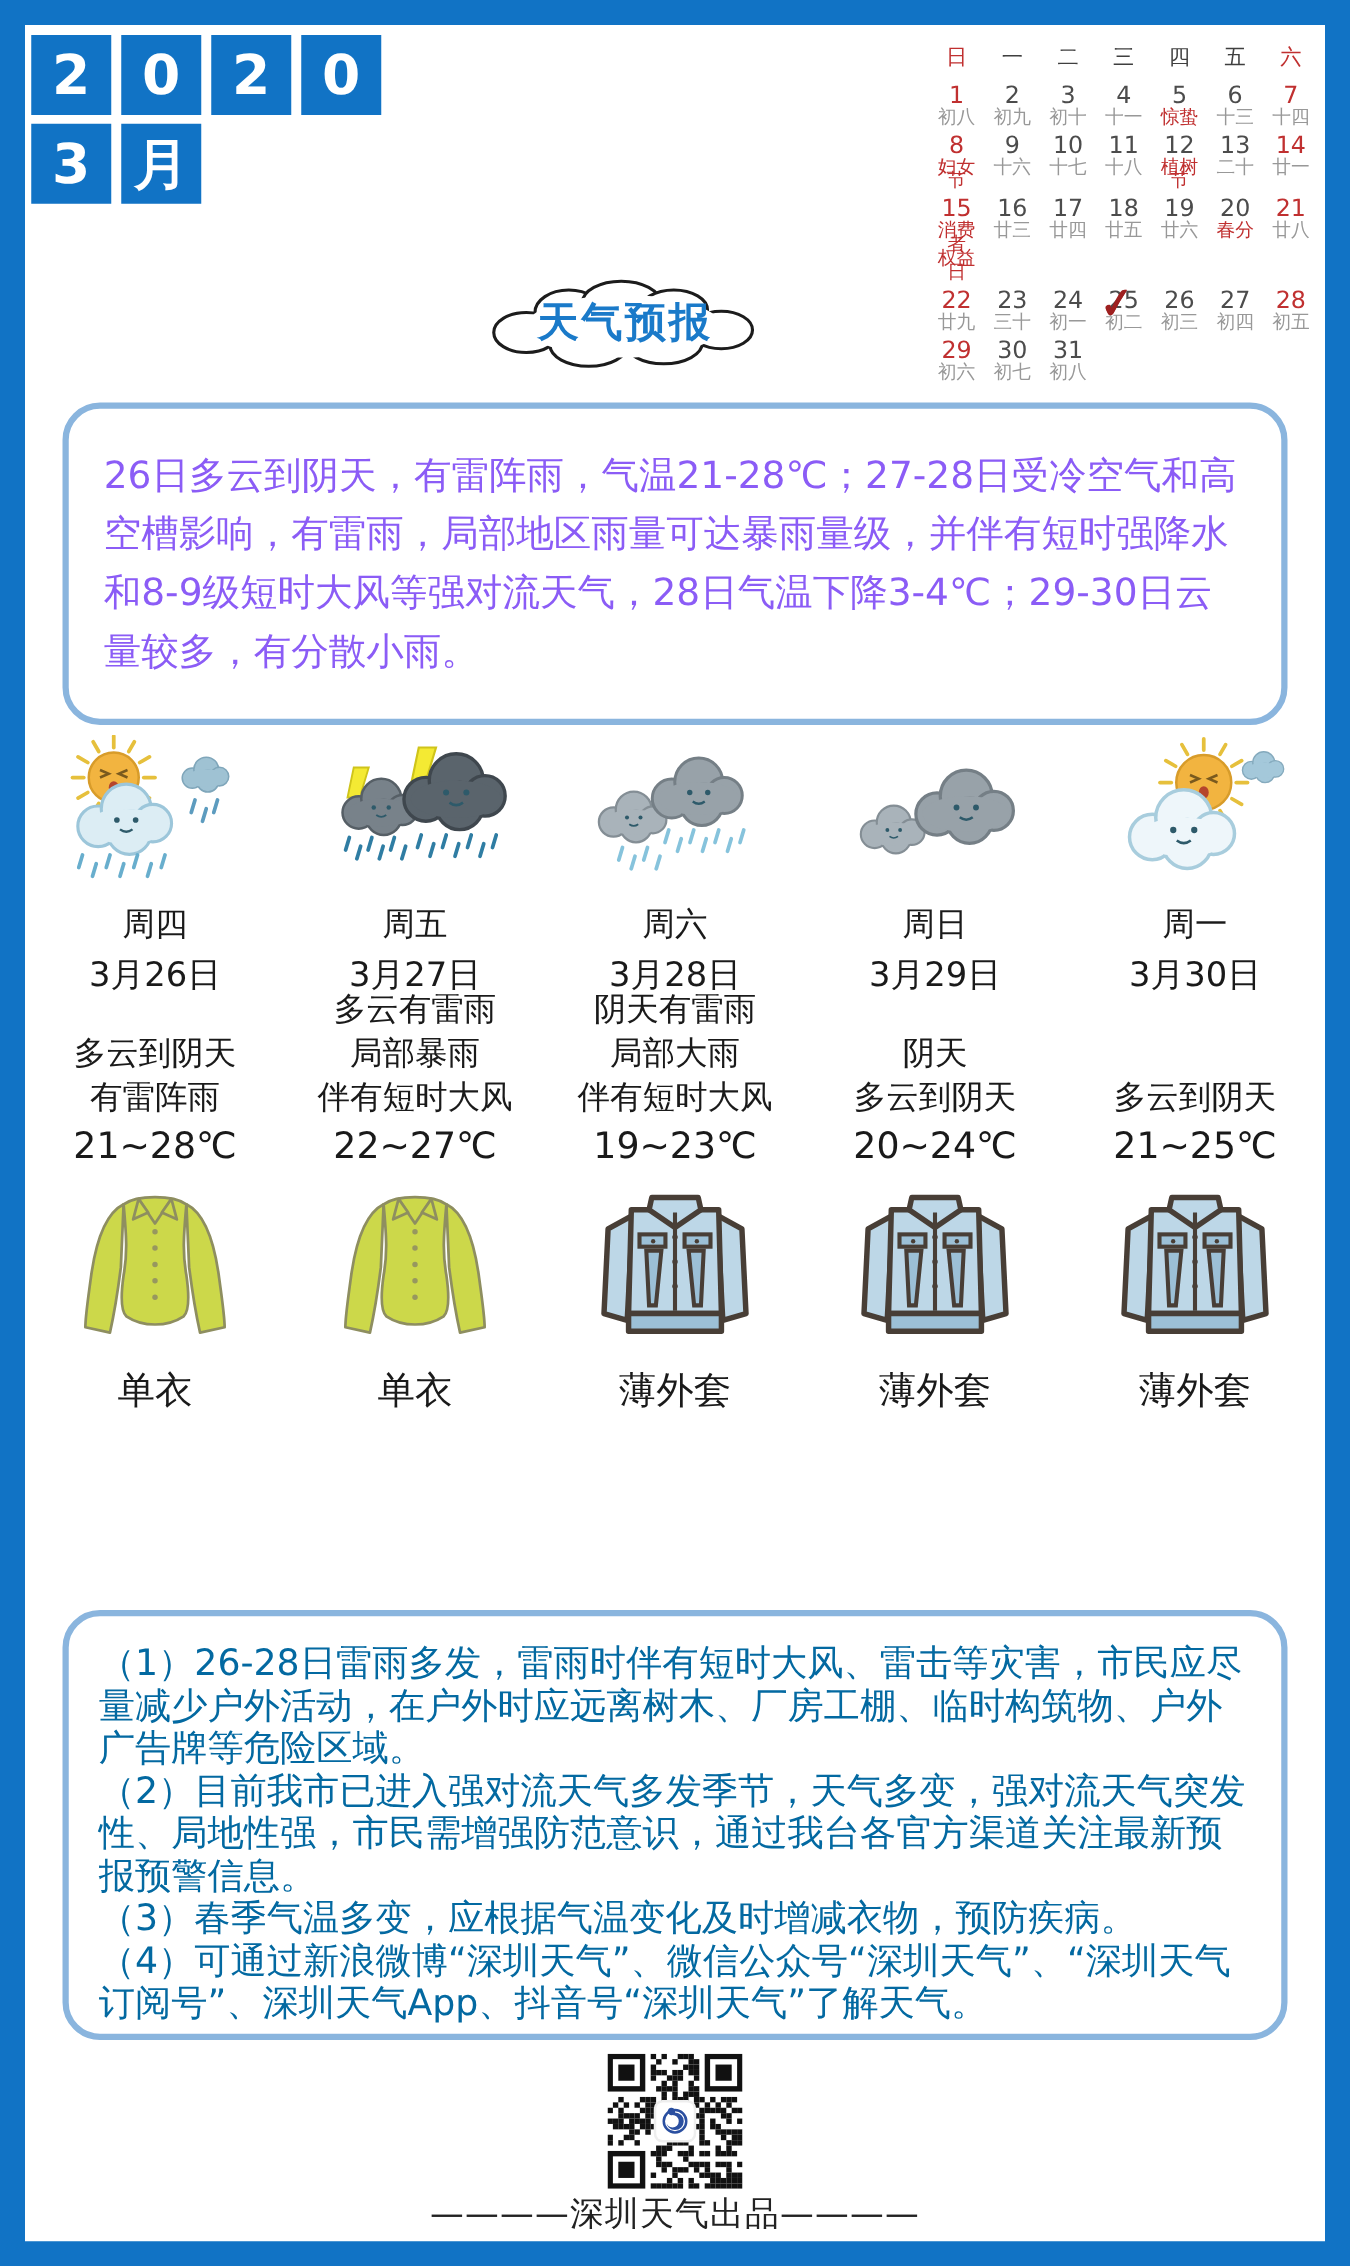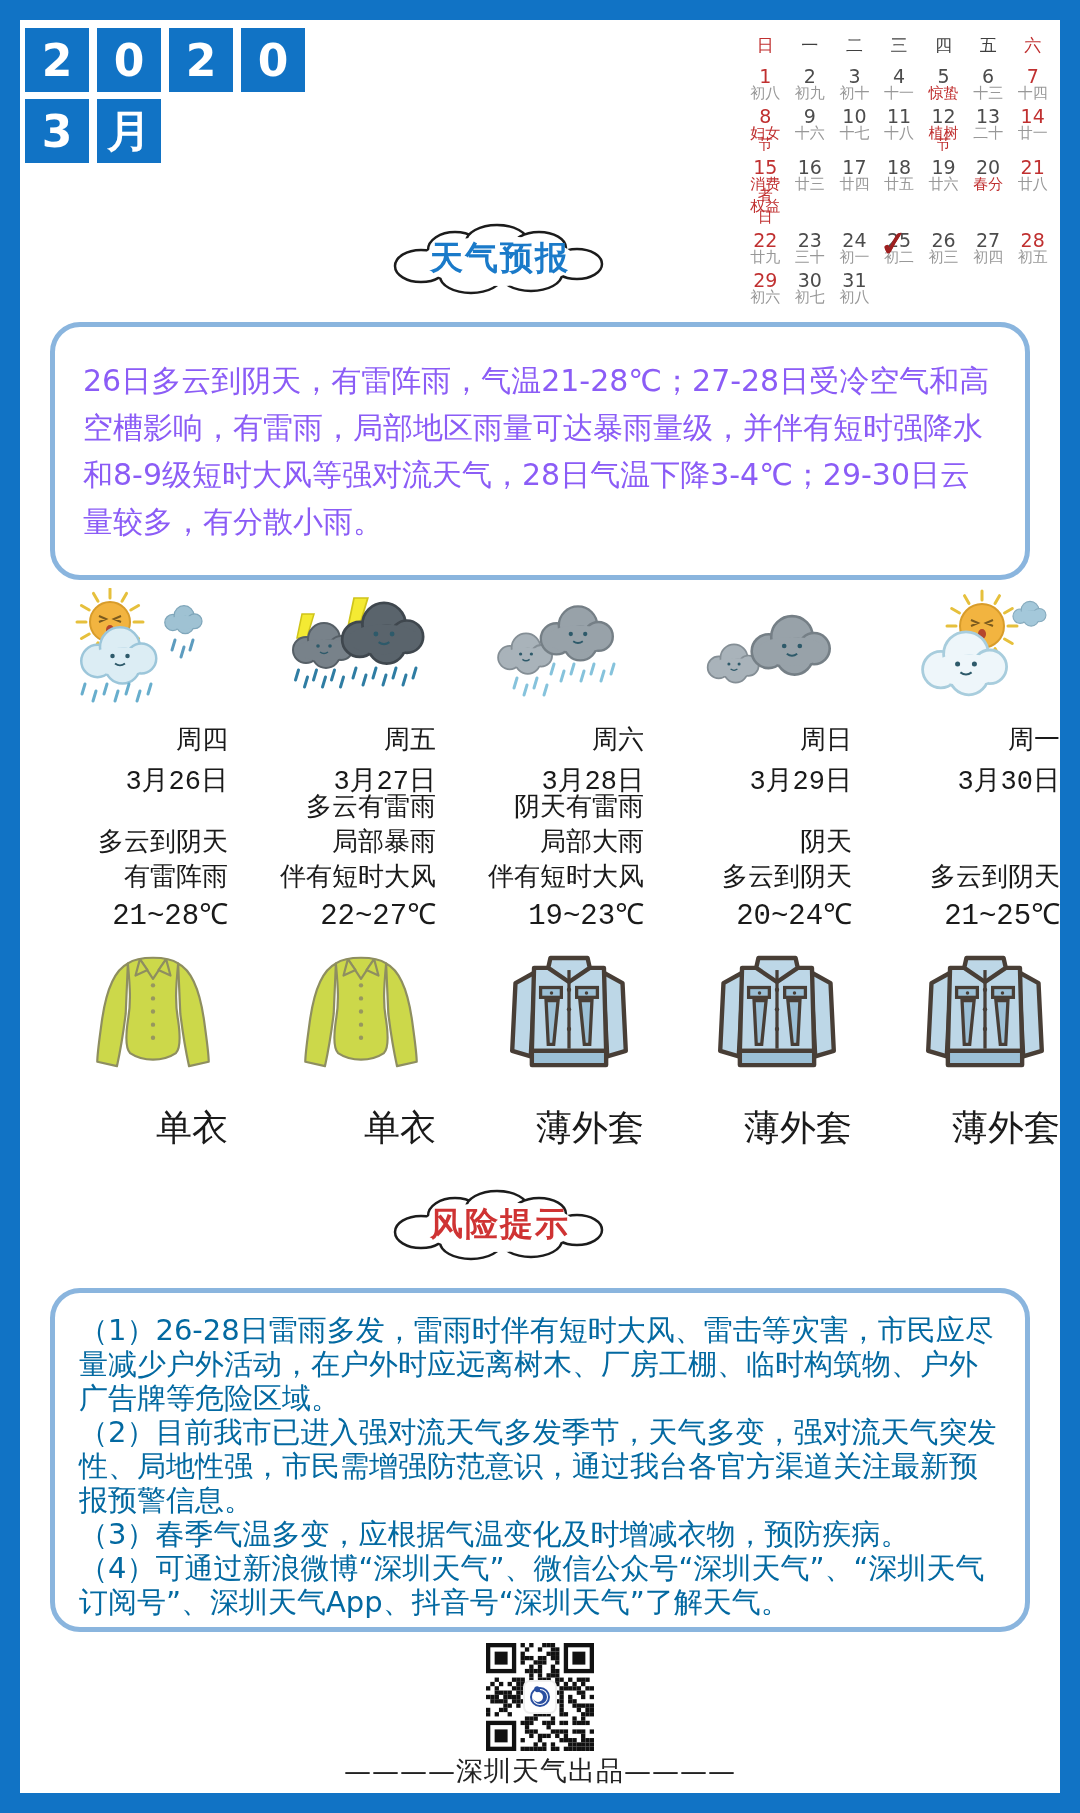--- a/index.html
+++ b/index.html
@@ -37,31 +37,31 @@
   .badge-risk .blabel{color:#cf3333;}
   
   .bigbox{position:absolute;left:30px;width:980px;box-sizing:border-box;
     border:5px solid #8ab5de;border-radius:30px;background:#fff;}
   .forecast-box{top:302px;height:258px;padding:30px 28px;}
   .forecast-box p{margin:0;font-size:30px;line-height:47px;color:#8b5cf6;}
   .risk-box{top:1268px;height:344px;padding:20px 24px;}
   .risk-box p{margin:0;font-size:29px;line-height:34px;color:#0369a1;}
   
   .days-row{position:absolute;left:0;top:568px;width:1040px;display:flex;}
-  .day-col{width:208px;text-align:right;font-family:Liberation Mono, monospace;}
+  .day-col{width:208px;text-align:center;}
   .wicon{height:122px;}
   .wicon svg{width:170px;height:122px;}
   .wd{margin-top:12px;font-size:26px;}
   .dt{margin-top:5px;font-size:27px;}
   .desc{height:128px;margin-top:8px;display:flex;flex-direction:column;
     justify-content:flex-end;font-size:26px;line-height:35px;}
   .temp{font-size:29px;margin-top:3px;}
   .cicon{height:142px;margin-top:12px;}
   .cicon svg{width:150px;height:142px;}
-  .clabel{font-size:36px;margin-top:16px;}
+  .clabel{font-size:30px;margin-top:4px;}
   
   .qr{position:absolute;left:466px;top:1623px;width:108px;height:108px;}
   .qr-logo{position:absolute;left:39px;top:39px;width:30px;height:30px;background:#fff;
     border-radius:5px;box-shadow:0 0 0 2px #eee;display:flex;align-items:center;justify-content:center;}
   .footer{position:absolute;left:0;top:1733px;width:1040px;text-align:center;
     font-size:27px;color:#222;letter-spacing:1px;}
 </style>
 </head>
 <body>
 
@@ -605,35 +605,20 @@
               <circle cx="65" cy="58" r="2"></circle>
      <circle cx="65" cy="76" r="2"></circle>
               <circle cx="49" cy="43" r="1.6"></circle>
               <circle cx="81" cy="43" r="1.6"></circle>
             </g>
           </svg></div>
       <div class="clabel">薄外套</div>
     </div>
     </div>
 
-  <div class="badge badge-risk">
-    <svg viewBox="0 0 230 88">
-      <g fill="#fff" stroke="#1c1c1c" stroke-width="2.5">
-        <ellipse cx="36" cy="54" rx="26" ry="16"></ellipse>
-          <ellipse cx="70" cy="38" rx="27" ry="18"></ellipse>
-        <ellipse cx="112" cy="30" rx="31" ry="17"></ellipse>
-          <ellipse cx="154" cy="36" rx="27" ry="16"></ellipse>
-        <ellipse cx="192" cy="52" rx="25" ry="15"></ellipse>
-          <ellipse cx="146" cy="62" rx="31" ry="17"></ellipse>
-        <ellipse cx="86" cy="64" rx="31" ry="17"></ellipse>
-        <ellipse cx="114" cy="49" rx="78" ry="25" stroke="none"></ellipse>
-      </g>
-    </svg>
-    <div class="blabel">风险提示</div>
-  </div>
 
   <div class="bigbox risk-box">
     <p>（1）26-28日雷雨多发，雷雨时伴有短时大风、雷击等灾害，市民应尽量减少户外活动，在户外时应远离树木、厂房工棚、临时构筑物、户外广告牌等危险区域。</p>
     <p>（2）目前我市已进入强对流天气多发季节，天气多变，强对流天气突发性、局地性强，市民需增强防范意识，通过我台各官方渠道关注最新预报预警信息。</p>
     <p>（3）春季气温多变，应根据气温变化及时增减衣物，预防疾病。</p>
     <p>（4）可通过新浪微博“深圳天气”、微信公众号“深圳天气”、“深圳天气订阅号”、深圳天气App、抖音号“深圳天气”了解天气。</p>
   </div>
 
   <div class="qr">
     <svg id="qr-svg" viewBox="0 0 25 25" width="108" height="108">

